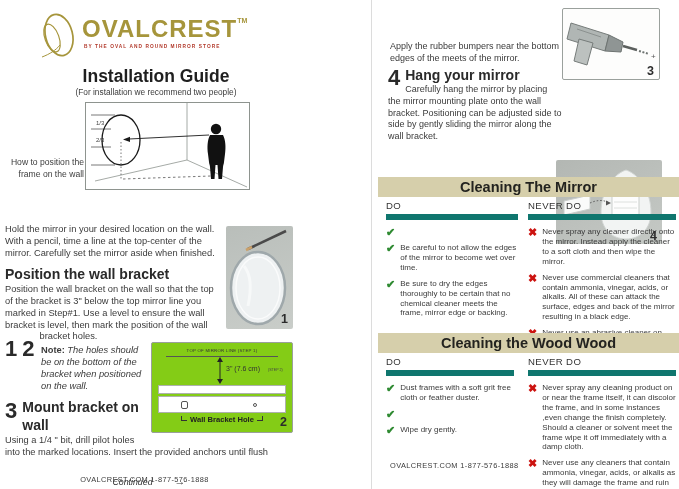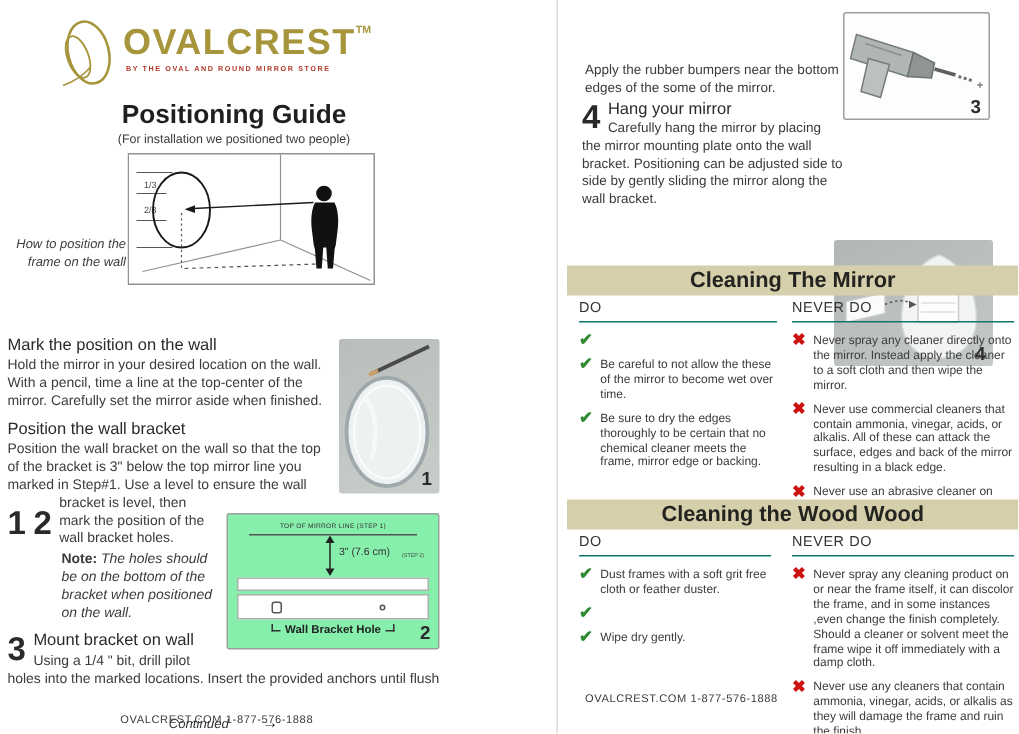--- a/index.html
+++ b/index.html
@@ -19,34 +19,34 @@
   #wordmark { font-size:24px; font-weight:700; letter-spacing:1px; color:#a6953b; line-height:26px; }
   #wordmark sup { font-size:7px; vertical-align:14px; letter-spacing:0; }
   #tagline { font-size:4.8px; letter-spacing:1.05px; color:#b23a2c; font-weight:700; margin:2px 0 0 2px; }
 
   
   #guide-title { left:0; top:66px; width:312px; text-align:center; font-size:17.5px; font-weight:700; color:#1f1f1f; }
   #guide-subtitle { left:0; top:87px; width:312px; text-align:center; font-size:8.3px; color:#3b3b3b; }
 
   
   #room-diagram { left:85px; top:102px; width:165px; height:88px; }
-  #diagram-caption { left:4px; top:157px; width:80px; font-size:8.6px; font-style:italic; text-align:right; line-height:1.35; color:#3d3d3d; }
+  #diagram-caption { left:4px; top:157px; width:80px; font-size:8.6px; text-align:right; line-height:1.35; color:#3d3d3d; }
 
   
   #lp-flow { left:5px; top:224px; width:288px; font-size:9.3px; line-height:1.27; }
   .fig { position:relative; border-radius:2px; }
   #figure1 { float:right; width:67px; height:103px; margin:2px 0 8px 7px;
              background:linear-gradient(160deg,#b9beba,#c9cdc9); }
   #figure2 { float:right; clear:right; width:142px; height:91px; margin:5px 0 6px 7px;
-             background:#86efac; border:1px solid #9aa09c; }
+             background:#84cc16; border:1px solid #9aa09c; }
   .fig-num { position:absolute; right:5px; bottom:1px; font-size:12.5px; font-weight:600; color:#2c2c2c; }
 
   .step { margin-bottom:7px; }
   .step .num { float:left; font-size:22px; font-weight:700; line-height:19px; margin:2px 5px 0 0; color:#2a2a2a; }
-  .step .head { font-weight:400; font-size:11px; color:#2a2a2a; }
+  .step .head { font-weight:700; font-size:14px; color:#2a2a2a; }
   .note { margin-top:2px;margin-left:36px; }
   .note-label { font-weight:700; }
   .note-text { font-style:italic; }
 
   #continued-row { clear:left; padding-top:10px; text-align:center; font-size:8.8px; font-style:italic; color:#333; }
   #continued-arrow { font-style:normal; font-weight:700; font-size:11px; margin-left:22px; }
 
   .footer { font-size:7.4px; letter-spacing:0.4px; color:#3a3a3a; }
   #lp-footer { left:12px; top:475px; width:265px; text-align:center; }
   #rp-footer { left:390px; top:461px; }
@@ -72,21 +72,21 @@
   #figure3 { left:562px; top:8px; width:98px; height:72px; background:#fdfdfc; border:1px solid #9aa09c; }
   #step4 { left:388px; top:66px; width:174px; font-size:9px; line-height:1.3; }
   #figure4 { left:556px; top:88px; width:106px; height:84px; background:linear-gradient(150deg,#b3b7b3,#c5c9c5); }
 
   .section-bar { left:378px; width:301px; height:20px; background:#d6cfab; text-align:center; }
   .section-bar .bar-title { font-size:14.5px; font-weight:700; color:#23231f; line-height:20px; }
   #section1-bar { top:177px; }
   #section2-bar { top:333px; }
 
   .col { position:absolute; }
-  .col .col-label { font-size:9.6px; letter-spacing:0.4px; color:#333; border-bottom:1px solid #0f766e; padding-bottom:3px; margin-bottom:7px; }
+  .col .col-label { font-size:9.6px; letter-spacing:0.4px; color:#333; border-bottom:6px solid #0f766e; padding-bottom:3px; margin-bottom:7px; }
   .item { display:flex; gap:5px; margin-bottom:6px; }
   .item .txt { font-size:8px; line-height:1.24; color:#3b3b3b; flex:1; }
   .check-icon { color:#2f8a32; font-size:11px; font-weight:700; line-height:10px; }
   .x-icon { color:#cc1310; font-size:11px; font-weight:700; line-height:10px; }
 
   #s1-do { left:386px; top:200px; width:132px; }
   #s1-never { left:528px; top:200px; width:148px; }
   #s2-do { left:386px; top:356px; width:128px; }
   #s2-never { left:528px; top:356px; width:148px; }
 
@@ -108,22 +108,22 @@
           <ellipse cx="16" cy="30" rx="7" ry="14.5" fill="none" stroke="#a6953b" stroke-width="1.2" transform="rotate(-20 16 30)"></ellipse>
           <path d="M6 49 C14 46 20 42 24 37" fill="none" stroke="#a6953b" stroke-width="1"></path>
         </svg>
       </span>
       <div id="logo-text">
         <div id="wordmark"><span>OVALCREST</span><sup>TM</sup></div>
         <div id="tagline">BY THE OVAL AND ROUND MIRROR STORE</div>
       </div>
     </div>
 
-    <div id="guide-title" class="abs">Positioning Guide</div>
-    <div id="guide-subtitle" class="abs">(For installation we positioned two people)</div>
+    <div id="guide-title" class="abs">Installation Guide</div>
+    <div id="guide-subtitle" class="abs">(For installation we recommend two people)</div>
 
     <div id="room-diagram" class="abs">
       <svg width="165" height="88" viewBox="0 0 165 88">
         <rect x="0.5" y="0.5" width="164" height="87" fill="#fff" stroke="#8e948f" stroke-width="1"></rect>
         <line x1="102" y1="1" x2="102" y2="58" stroke="#8e948f" stroke-width="0.8"></line>
         <line x1="102" y1="58" x2="10" y2="79" stroke="#8e948f" stroke-width="0.8"></line>
         <line x1="102" y1="58" x2="162" y2="85" stroke="#8e948f" stroke-width="0.8"></line>
 
         <line x1="6" y1="13" x2="30" y2="13" stroke="#555" stroke-width="0.8"></line>
         <line x1="6" y1="27" x2="26" y2="27" stroke="#555" stroke-width="0.8"></line>
@@ -177,21 +177,20 @@
         <div id="f2-bar-main">
           <div id="f2-hole1"></div>
           <div id="f2-hole2"></div>
         </div>
         <div id="f2-holelabel"><span class="f2-corner l"></span><span>Wall Bracket Hole</span><span class="f2-corner r"></span></div>
         <span class="fig-num">2</span>
       </div>
 
       <div class="step">
         <span class="num">1</span>
-        <div class="head">Mark the position on the wall</div>
         <div class="body">Hold the mirror in your desired location on the wall. With a pencil, time a line at the top-center of the mirror. Carefully set the mirror aside when finished.</div>
       </div>
 
       <div class="step">
         <span class="num">2</span>
         <div class="head">Position the wall bracket</div>
         <div class="body">Position the wall bracket on the wall so that the top of the bracket is 3" below the top mirror line you marked in Step#1. Use a level to ensure the wall bracket is level, then mark the position of the wall bracket holes.</div>
         <div class="note"><span class="note-label">Note:</span> <span class="note-text">The holes should be on the bottom of the bracket when positioned on the wall.</span></div>
       </div>
 
@@ -204,21 +203,21 @@
       <div id="continued-row">
         <span>Continued</span><span id="continued-arrow">→</span>
       </div>
     </div>
 
     <div id="lp-footer" class="abs footer">OVALCREST.COM  1-877-576-1888</div>
   </div>
 
   <div>
 
-    <div id="rp-p2" class="abs">Apply the rubber bumpers near the bottom edges of the some of the mirror.</div>
+    <div id="rp-p2" class="abs">Apply the rubber bumpers near the bottom edges of the meets of the mirror.</div>
 
     <div id="figure3" class="abs fig">
       <svg width="96" height="70" viewBox="0 0 96 70">
         <g>
           <path d="M8,14 L46,26 L42,42 L4,30 Z" fill="#b0b6b4" stroke="#767c7a" stroke-width="1"></path>
           <path d="M16,30 L30,34 L24,56 L11,52 Z" fill="#bcc1bf" stroke="#767c7a" stroke-width="1"></path>
           <path d="M46,26 L60,33 L58,43 L42,42 Z" fill="#8f9594" stroke="#6d7371" stroke-width="1"></path>
           <line x1="60" y1="37" x2="74" y2="41" stroke="#5c605e" stroke-width="2.4"></line>
           <line x1="76" y1="42" x2="86" y2="45" stroke="#6d7371" stroke-width="2" stroke-dasharray="2,1.6"></line>
           <text x="88" y="50" font-size="8" fill="#555">+</text>
@@ -253,21 +252,21 @@
       <span class="bar-title">Cleaning The Mirror</span>
     </div>
 
     <div id="s1-do" class="col">
       <div class="col-label">DO</div>
       <div class="item">
           <span class="check-icon">✔</span>
         </div>
       <div class="item">
           <span class="check-icon">✔</span>
-          <span class="txt">Be careful to not allow the these of the mirror to become wet over time.</span>
+          <span class="txt">Be careful to not allow the edges of the mirror to become wet over time.</span>
         </div>
       <div class="item">
           <span class="check-icon">✔</span>
           <span class="txt">Be sure to dry the edges thoroughly to be certain that no chemical cleaner meets the frame, mirror edge or backing.</span>
         </div>
     </div>
 
     <div id="s1-never" class="col">
       <div class="col-label">NEVER DO</div>
       <div class="item">

